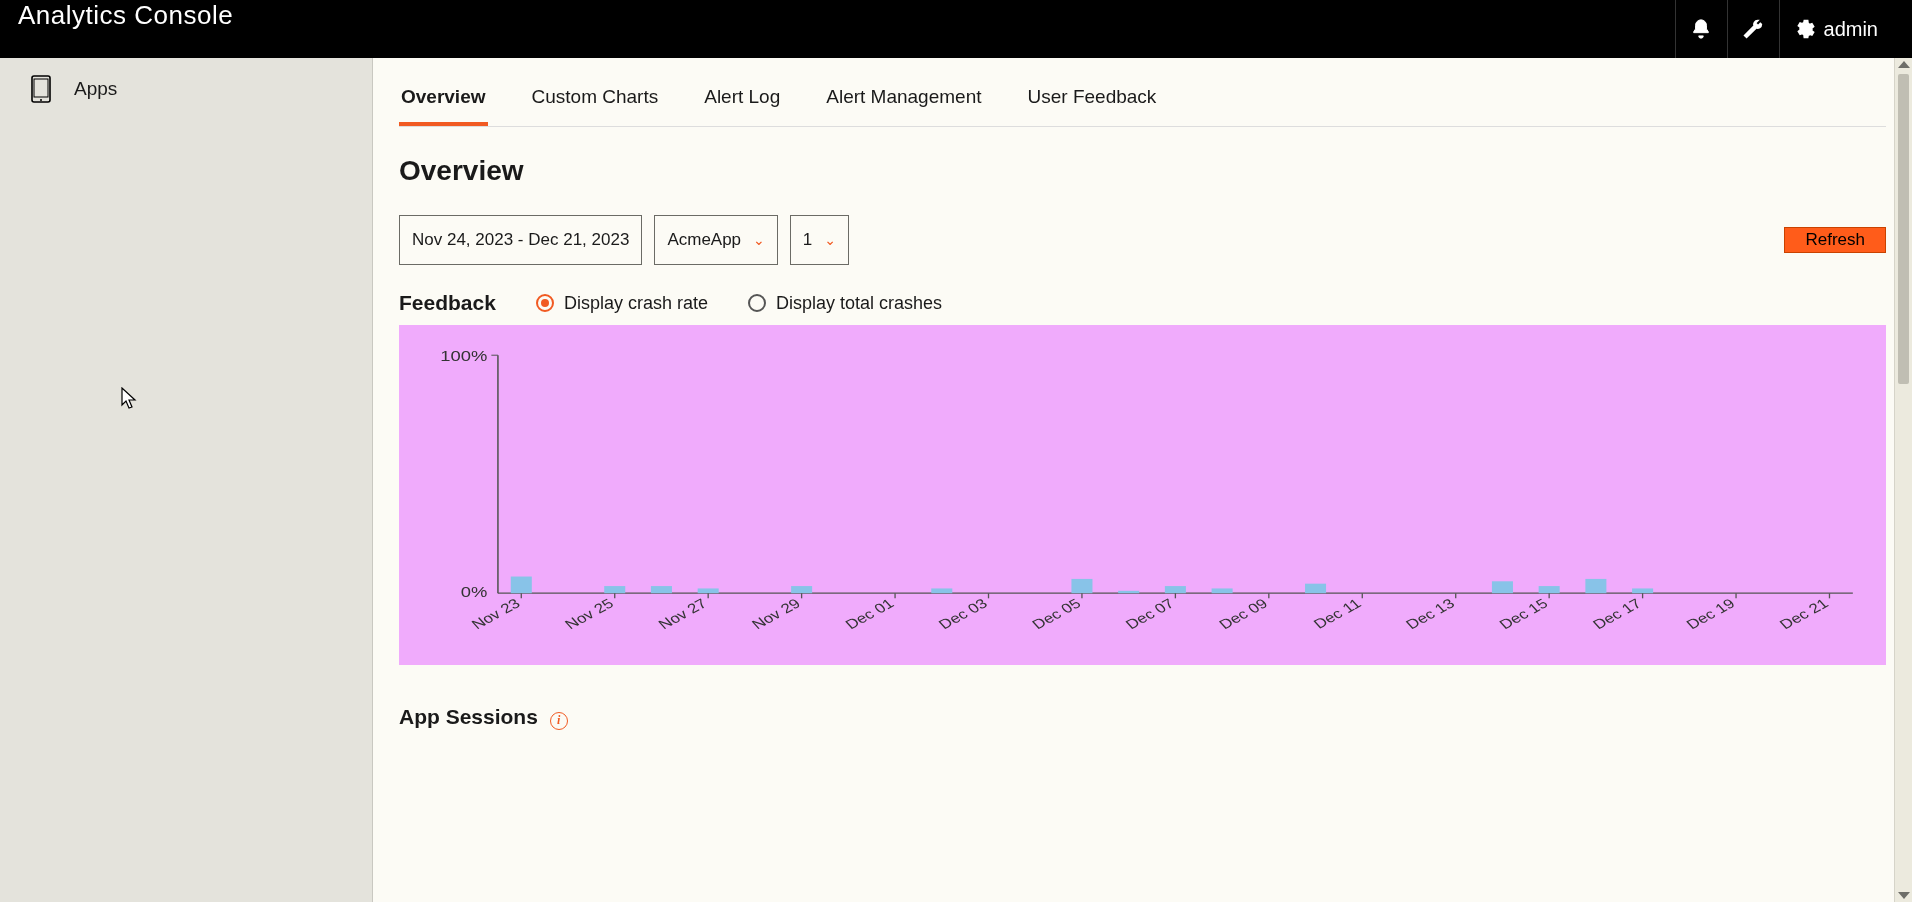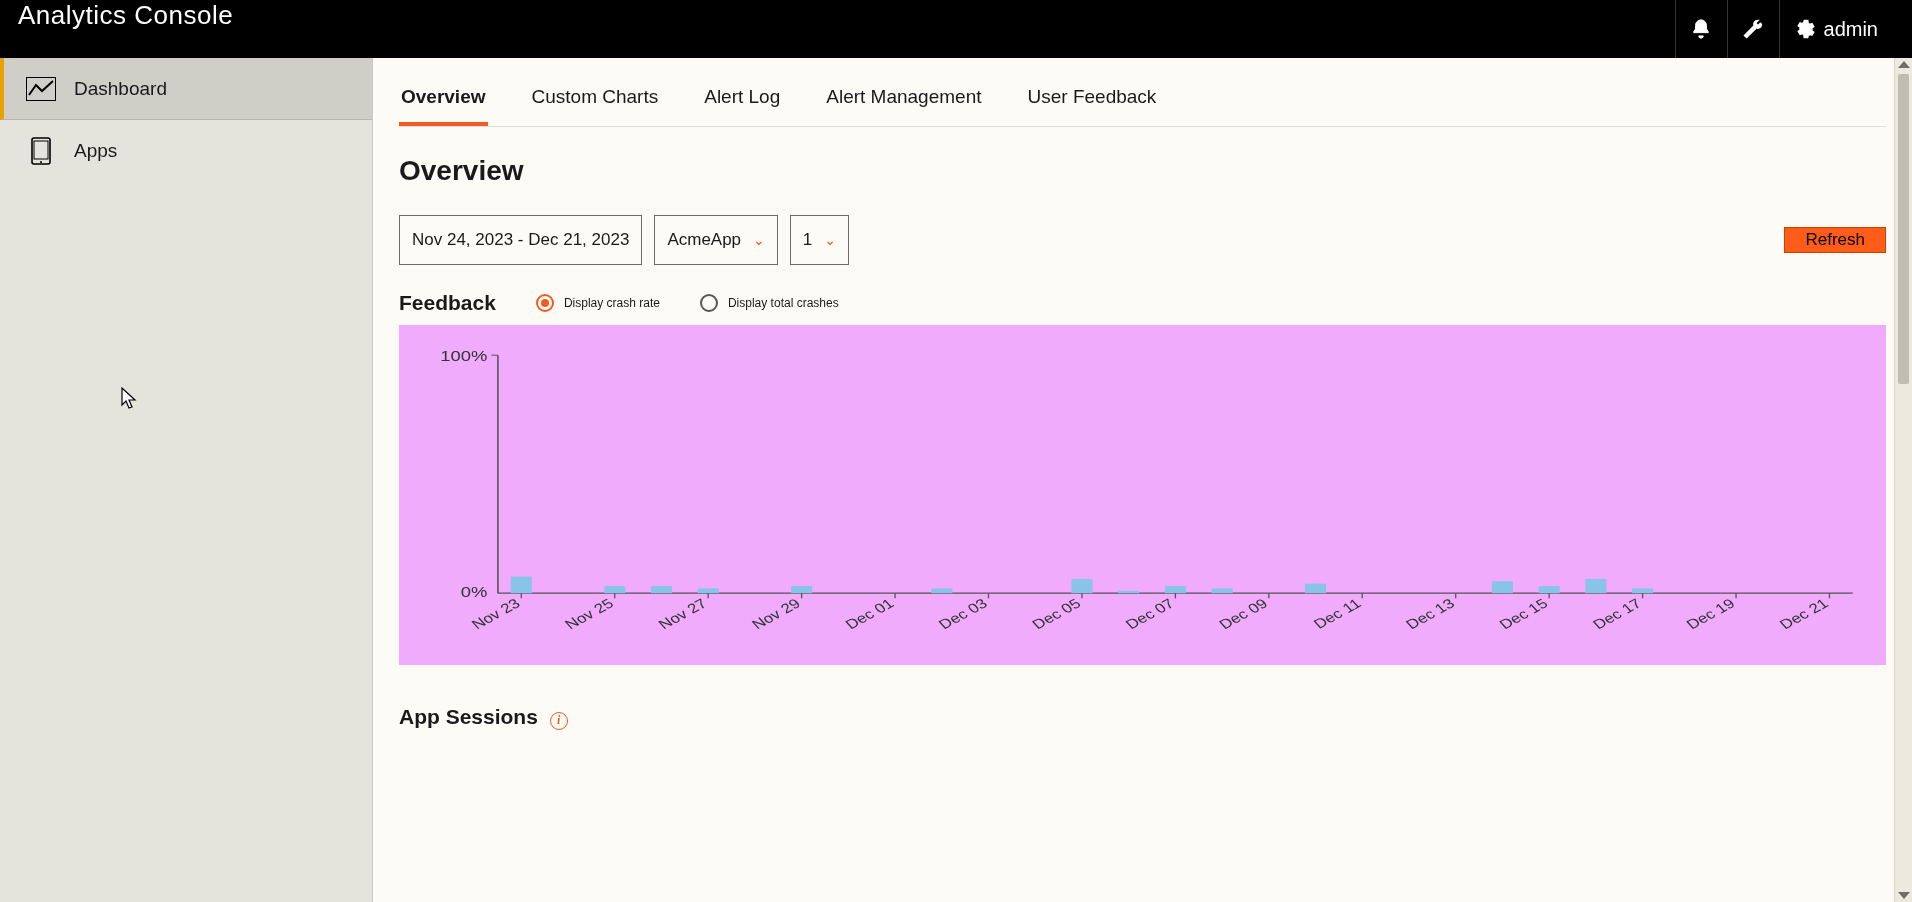--- a/index.html
+++ b/index.html
@@ -46,21 +46,21 @@
   h1.page-title{font-size:28px;font-weight:700;margin:10px 0 28px 0;}
 
   .filters{display:flex;align-items:center;gap:12px;margin-bottom:26px;}
   .box{border:1px solid #6b6b65;background:transparent;height:50px;display:flex;align-items:center;padding:0 12px;font-size:17px;}
   .box.sel{gap:12px;cursor:pointer;}
   .chev{color:var(--orange);font-size:14px;}
   .refresh{margin-left:auto;background:var(--orange-bright);color:#000;height:26px;border:none;padding:0 20px;font-size:17px;cursor:pointer;border:1px solid #c94200;}
 
   .section-row{display:flex;align-items:center;gap:40px;margin-bottom:10px;}
   .section-title{font-size:21px;font-weight:700;}
-  .radio{display:flex;align-items:center;gap:10px;font-size:12px;cursor:pointer;}
+  .radio{display:flex;align-items:center;gap:10px;font-size:18px;cursor:pointer;}
   .radio .dot{width:18px;height:18px;border:2px solid #555;border-radius:50%;display:inline-block;position:relative;}
   .radio.checked .dot{border-color:var(--orange);}
   .radio.checked .dot::after{content:"";position:absolute;inset:3px;border-radius:50%;background:var(--orange);}
 
   .chart-wrap{background:#f0abfc;height:340px;position:relative;margin-bottom:40px;padding:22px 20px 0 20px;}
   .chart{width:100%;height:100%;}
 
   .info-ico{display:inline-flex;width:18px;height:18px;border:1.6px solid var(--orange);border-radius:50%;align-items:center;justify-content:center;font-size:12px;color:var(--orange);margin-left:6px;font-style:italic;font-family:Georgia,serif;}
 
   
@@ -93,29 +93,20 @@
         <circle cx="12" cy="12" r="3"></circle>
         <path d="M19 12a7 7 0 0 0-.1-1.2l2.2-1.7-2-3.4-2.6 1a7 7 0 0 0-2-1.2L14 2h-4l-.5 2.5a7 7 0 0 0-2 1.2l-2.6-1-2 3.4 2.2 1.7A7 7 0 0 0 5 12a7 7 0 0 0 .1 1.2l-2.2 1.7 2 3.4 2.6-1a7 7 0 0 0 2 1.2L10 22h4l.5-2.5a7 7 0 0 0 2-1.2l2.6 1 2-3.4-2.2-1.7A7 7 0 0 0 19 12z"></path>
       </svg>
     <span class="label">admin</span>
   </div>
 </div>
 
 <div class="cols">
 
   <div class="sidebar">
-    <div class="side-item selected">
-      <span class="side-ico">
-        <svg width="30" height="24" viewBox="0 0 30 24">
-            <rect x="0" y="0" width="30" height="24" fill="none" stroke="#000" stroke-width="2"></rect>
-            <polyline points="3,18 10,8 16,14 27,4" fill="none" stroke="#000" stroke-width="2"></polyline>
-          </svg>
-      </span>
-      <span>Dashboard</span>
-    </div>
     <div class="side-item">
       <span class="side-ico">
         <svg width="20" height="28" viewBox="0 0 20 28">
             <rect x="1" y="1" width="18" height="26" rx="2" fill="none" stroke="#000" stroke-width="1.6"></rect>
             <rect x="3" y="4" width="14" height="18" fill="none" stroke="#000" stroke-width="1"></rect>
             <circle cx="10" cy="25" r="1" fill="#000"></circle>
           </svg>
       </span>
       <span>Apps</span>
     </div>

